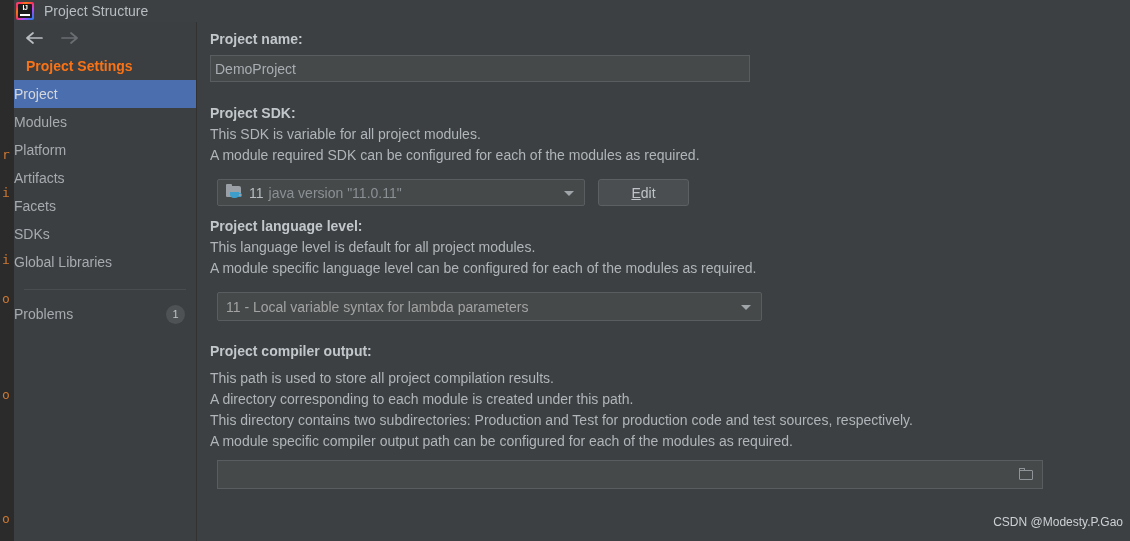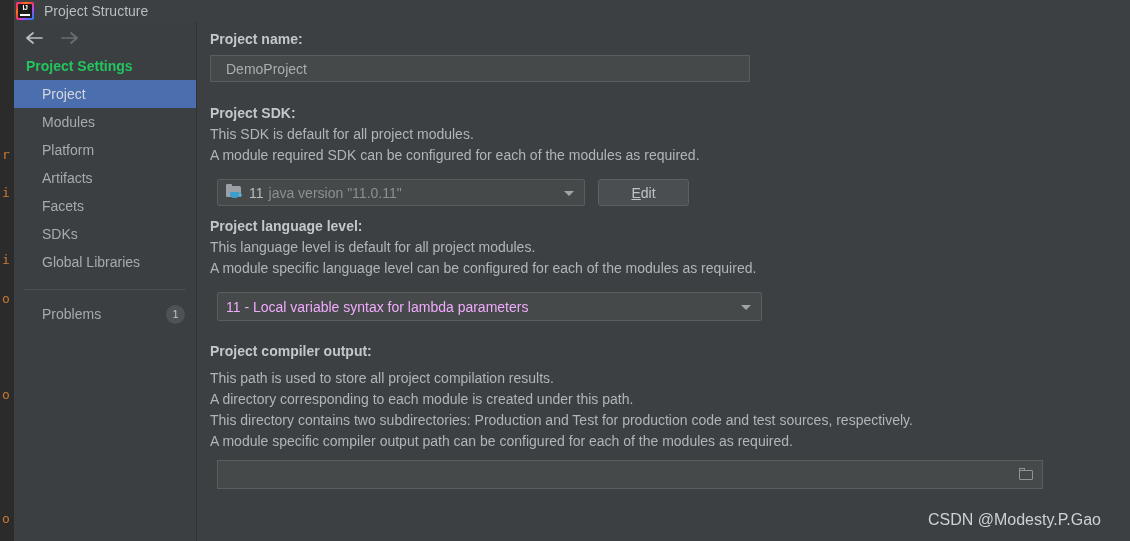--- a/index.html
+++ b/index.html
@@ -118,31 +118,30 @@
   .nav-fwd  { left: 44px; }
 
   .side-list {
     position: absolute;
     left: 0; top: 30px;
     width: 100%;
   }
   .side-group {
     font-size: 14px;
     font-weight: bold;
-    color: #22c55e;
+    color: #f97316;
     padding: 3px 0 3px 12px;
     line-height: 22px;
     height: 22px;
     box-sizing: content-box;
     white-space: nowrap;
   }
   .side-item {
     font-size: 14px;
     color: #a7abb0;
-    padding-left: 28px;
     line-height: 28px;
     height: 28px;
     white-space: nowrap;
     position: relative;
   }
   .side-item.selected {
     background: #4b6eaf;
     color: #d4d8dc;
   }
   .side-sep {
@@ -188,34 +187,34 @@
 
   .textfield {
     position: absolute;
     background: #45494a;
     border: 1px solid #5a5d5f;
     box-sizing: border-box;
     color: #a9aeb2;
     font-size: 14px;
     display: flex;
     align-items: center;
-    padding-left: 15px;
+    padding-left: 4px;
   }
 
   .combo {
     position: absolute;
     background: #45494a;
     border: 1px solid #5a5d5f;
     border-radius: 2px;
     box-sizing: border-box;
     display: flex;
     align-items: center;
     padding-left: 8px;
     font-size: 14px;
-    color: #f0abfc;
+    color: #a3a3a3;
   }
   .combo .arrow {
     position: absolute;
     right: 10px; top: 50%;
     margin-top: -2px;
     width: 0; height: 0;
     border-left: 5px solid transparent;
     border-right: 5px solid transparent;
     border-top: 5px solid #a0a5a9;
   }
@@ -300,22 +299,22 @@
     left: 0; top: -1px;
     width: 6px; height: 3px;
     border: 1.4px solid #8f9499;
     border-bottom: none;
     border-radius: 1px 1px 0 0;
     box-sizing: border-box;
   }
 
   .watermark {
     position: absolute;
-    right: 29px; bottom: 12px;
-    font-size: 16px;
+    right: 7px; bottom: 12px;
+    font-size: 12px;
     color: #cdd1d5;
     white-space: nowrap;
   }
 </style>
 </head>
 <body>
 
 <div id="app">
 
   <div class="editor-sliver">
@@ -389,21 +388,21 @@
 
     </div>
   </div>
 
   <div class="main">
 
     <div class="field-label" style="left:13px; top:9px;">Project name:</div>
     <input class="textfield" style="left: 13px; top: 33px; width: 540px; height: 27px;" value="DemoProject">
 
     <div class="field-label" style="left:13px; top:83px;">Project SDK:</div>
-    <div class="desc-line" style="left:13px; top:104px;">This SDK is default for all project modules.</div>
+    <div class="desc-line" style="left:13px; top:104px;">This SDK is variable for all project modules.</div>
     <div class="desc-line" style="left:13px; top:125px;">A module required SDK can be configured for each of the modules as required.</div>
 
     <div class="combo disabled" style="left:20px; top:157px; width:368px; height:27px;">
       <span class="sdk-icon">
         <span class="tab"></span>
           <span class="folder"></span>
         <span class="cup"></span>
           <span class="handle"></span>
       </span>
       <span class="sdk-ver-main">11</span>

